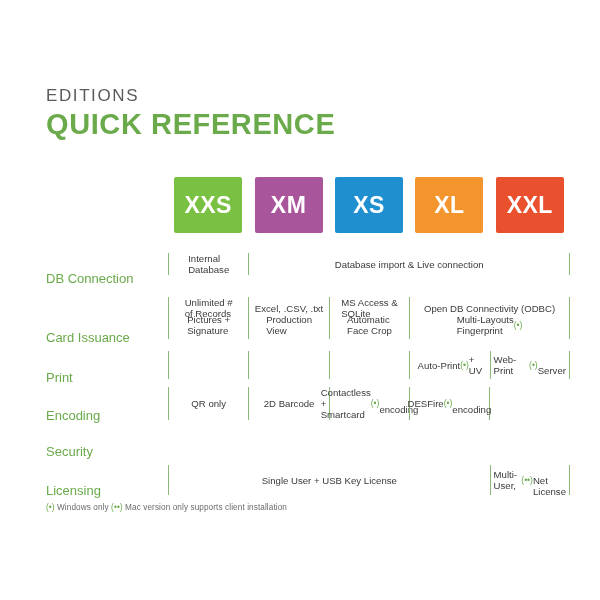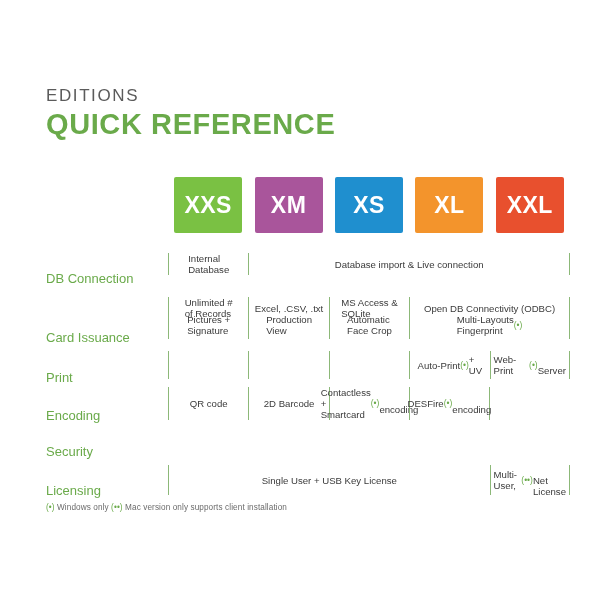--- a/index.html
+++ b/index.html
@@ -209,21 +209,21 @@
             <div class="cell" style="width: 80.4px;"></div>
             <div class="cell" style="width: 80.4px;">Auto-Print <span class="mark">(•)</span> +<br>UV</div>
             <div class="cell last-border" style="width: 80.4px;">Web-Print <span class="mark">(•)</span><br>Server</div>
           </div>
         </div>
       </div>
       <div class="row" style="position: absolute; top: 134px; left: 0px; height: 33px;">
         <div class="row-label" style="top: 21px;">Encoding</div>
         <div class="cells">
           <div class="subrow" style="height: 33px; top: 0px;">
-            <div class="cell" style="width: 80.4px;">QR code</div>
+            <div class="cell" style="width: 80.4px;">QR only</div>
             <div class="cell" style="width: 80.4px;">2D Barcode</div>
             <div class="cell" style="width: 80.4px;">Contactless +<br>Smartcard <span class="mark">(•)</span><br>encoding</div>
             <div class="cell last-border" style="width: 80.4px;">DESFire <span class="mark">(•)</span><br>encoding</div>
           </div>
         </div>
       </div>
       <div class="row" style="position: absolute; top: 176px; left: 0px; height: 24px;">
         <div class="row-label" style="top: 15px;">Security</div>
       </div>
       <div class="row" style="position: absolute; top: 212px; left: 0px; height: 30px;">

